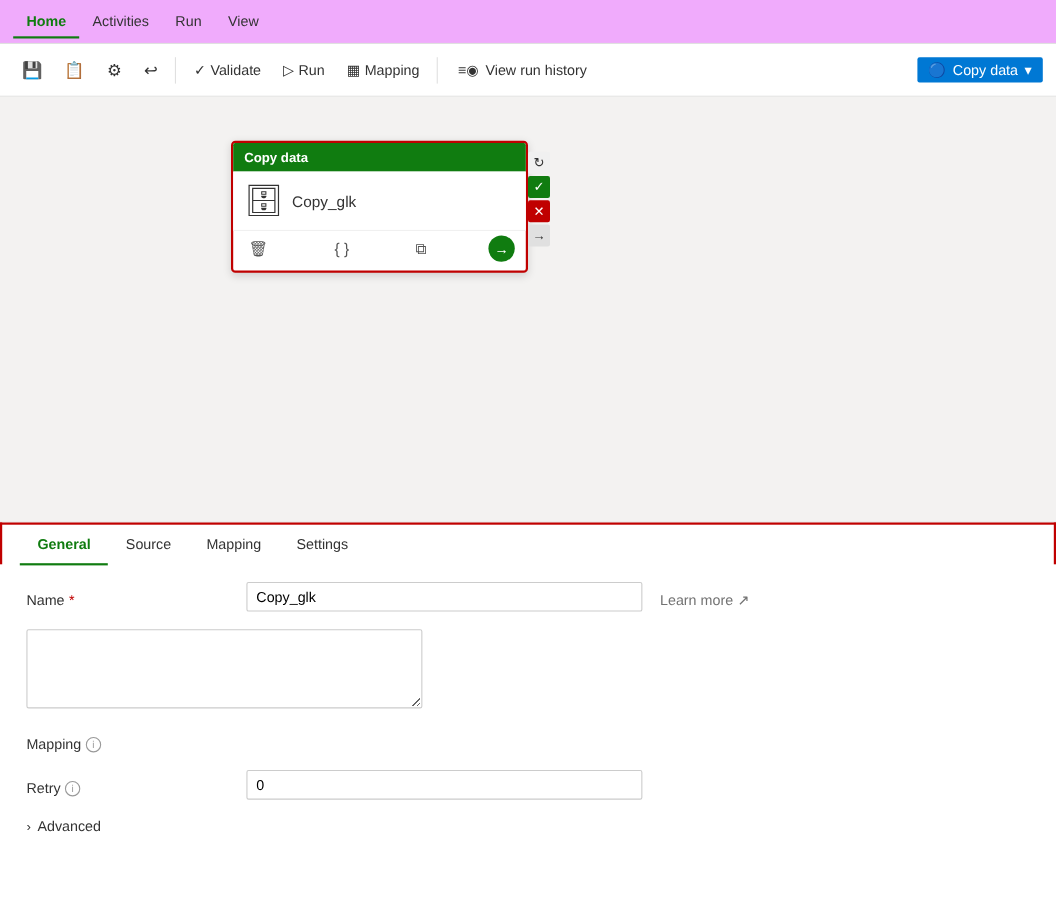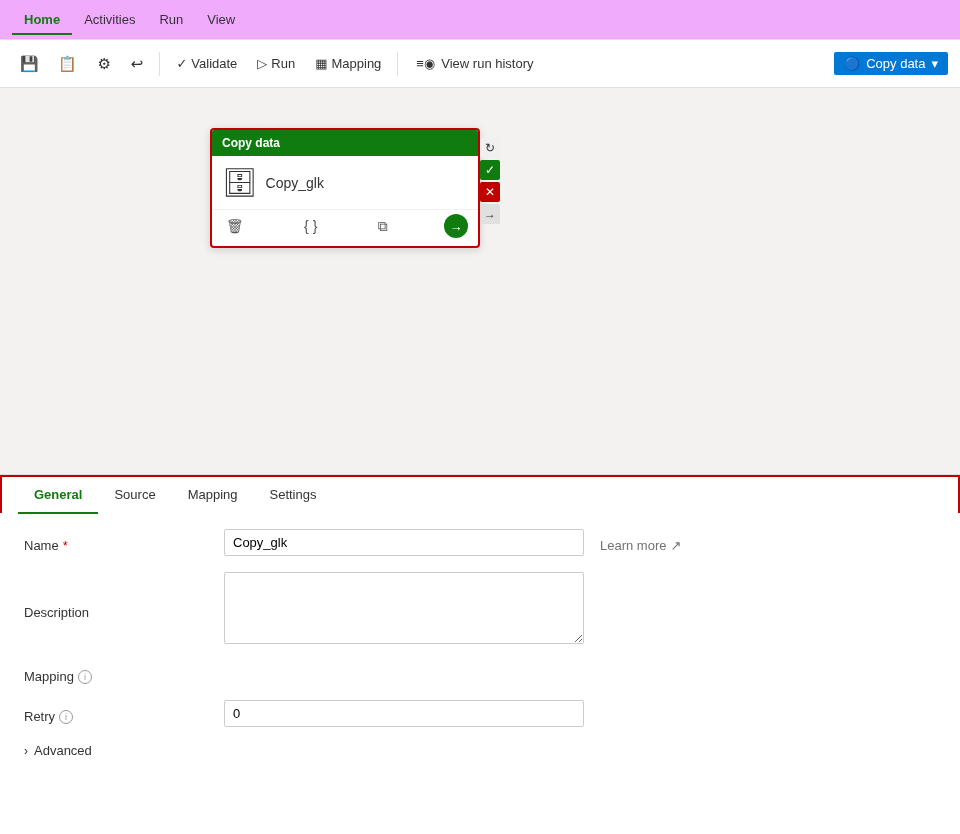--- a/index.html
+++ b/index.html
@@ -147,21 +147,20 @@
       <div class="form-control">
         <input type="text" value="Copy_glk" style="">
       </div>
       <div class="learn-more">
         <span>Learn more</span>
         <span>↗</span>
       </div>
     </div>
 
     <div class="form-row">
-      <div class="form-label">Description</div>
       <div class="form-control">
         <textarea style=""></textarea>
       </div>
     </div>
 
     <div class="form-row">
       <div class="form-label">
         <span>Mapping</span>
         <span class="info-icon">i</span>
       </div>

